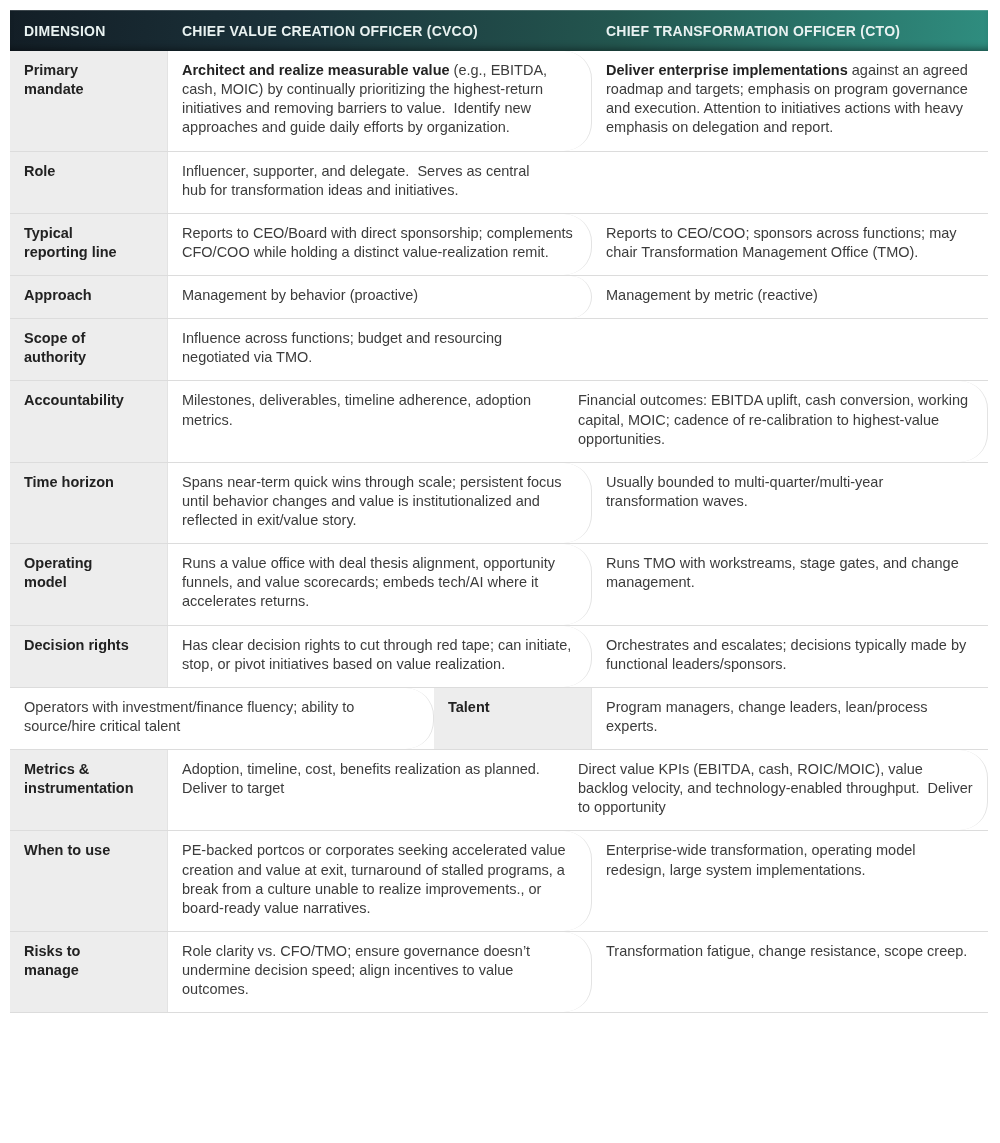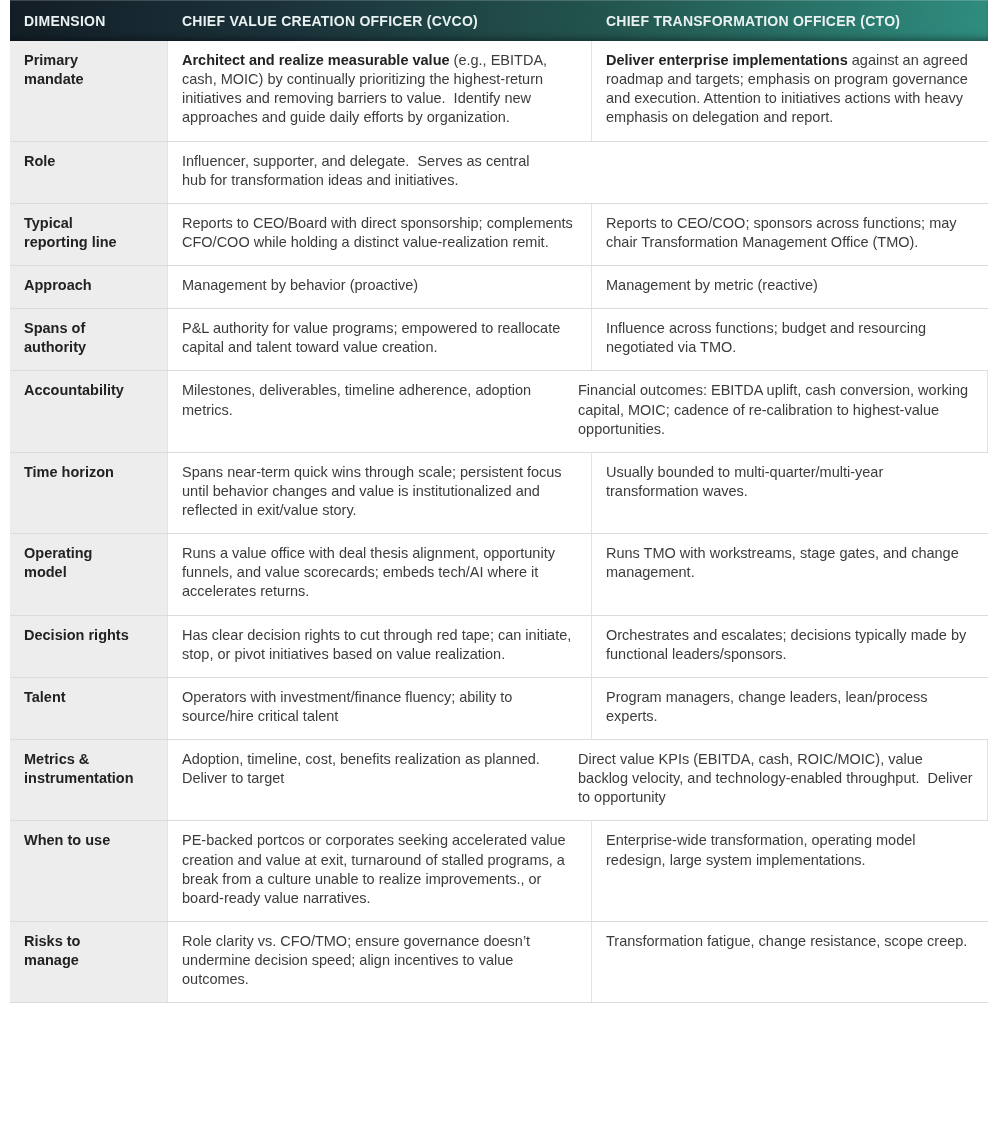--- a/index.html
+++ b/index.html
@@ -4,21 +4,21 @@
 <style>
   * { box-sizing: border-box; margin: 0; padding: 0; }
   html, body {
     width: 1000px; height: 1143px;
     background: #ffffff;
     font-family: "Liberation Sans", sans-serif;
     overflow: hidden;
   }
   .table-wrap {
     position: absolute;
-    left: 10px; top: 0;
+    left: 10px; top: 10px;
     width: 978px;
   }
   
   .thead {
     display: flex;
     align-items: stretch;
     height: 41px;
     background: linear-gradient(94deg, #131e26 0%, #1b323a 28%, #23564f 62%, #2f8d7f 100%);
     box-shadow: inset 0 1px 0 rgba(255,255,255,0.18), inset 0 -7px 9px -6px rgba(0,0,0,0.55);
   }
@@ -50,21 +50,21 @@
     color: #3c3c3c;
     white-space: pre-wrap;
   }
   .td.dim {
     background: #ededed;
     font-weight: bold;
     color: #222222;
     white-space: pre-line;
     border-right: 1px solid #e3e3e3;
   }
-  .td.mid { border-right: 1px solid #e3e3e3; }
+  .td.mid { border-right: 1px solid #e3e3e3; border-radius: 28px; }
   .td b { font-weight: bold; color: #232323; }
 </style>
 </head>
 <body>
 
 <div class="table-wrap">
   <div class="thead">
     <div class="th c1">DIMENSION</div>
     <div class="th c2">CHIEF VALUE CREATION OFFICER (CVCO)</div>
     <div class="th c3">CHIEF TRANSFORMATION OFFICER (CTO)</div>
@@ -89,23 +89,22 @@
     <div class="td c3"><b></b><span>Reports to CEO/COO; sponsors across functions; may chair Transformation Management Office (TMO).</span></div>
   </div>
 
   <div class="trow">
     <div class="td dim c1">Approach</div>
     <div class="td mid c2"><b></b><span>Management by behavior (proactive)</span></div>
     <div class="td c3"><b></b><span>Management by metric (reactive)</span></div>
   </div>
 
   <div class="trow">
-    <div class="td dim c1">Spans of
+    <div class="td dim c1">Scope of
 authority</div>
-    <div class="td mid c2"><b></b><span>P&amp;L authority for value programs; empowered to reallocate capital and talent toward value creation.</span></div>
     <div class="td c3"><b></b><span>Influence across functions; budget and resourcing negotiated via TMO.</span></div>
   </div>
 
   <div class="trow">
     <div class="td dim c1">Accountability</div>
     <div class="td c3"><b></b><span>Milestones, deliverables, timeline adherence, adoption metrics.</span></div>
     <div class="td mid c2"><b></b><span>Financial outcomes: EBITDA uplift, cash conversion, working capital, MOIC; cadence of re-calibration to highest-value opportunities.</span></div>
   </div>
 
   <div class="trow">
@@ -121,22 +120,22 @@
     <div class="td c3"><b></b><span>Runs TMO with workstreams, stage gates, and change management.</span></div>
   </div>
 
   <div class="trow">
     <div class="td dim c1">Decision rights</div>
     <div class="td mid c2"><b></b><span>Has clear decision rights to cut through red tape; can initiate, stop, or pivot initiatives based on value realization.</span></div>
     <div class="td c3"><b></b><span>Orchestrates and escalates; decisions typically made by functional leaders/sponsors.</span></div>
   </div>
 
   <div class="trow">
+    <div class="td mid c2"><b></b><span>Operators with investment/finance fluency; ability to source/hire critical talent</span></div>
     <div class="td dim c1">Talent</div>
-    <div class="td mid c2"><b></b><span>Operators with investment/finance fluency; ability to source/hire critical talent</span></div>
     <div class="td c3"><b></b><span>Program managers, change leaders, lean/process experts.</span></div>
   </div>
 
   <div class="trow">
     <div class="td dim c1">Metrics &amp;
 instrumentation</div>
     <div class="td c3"><b></b><span>Adoption, timeline, cost, benefits realization as planned.  Deliver to target</span></div>
     <div class="td mid c2"><b></b><span>Direct value KPIs (EBITDA, cash, ROIC/MOIC), value backlog velocity, and technology-enabled throughput.  Deliver to opportunity</span></div>
   </div>
 

